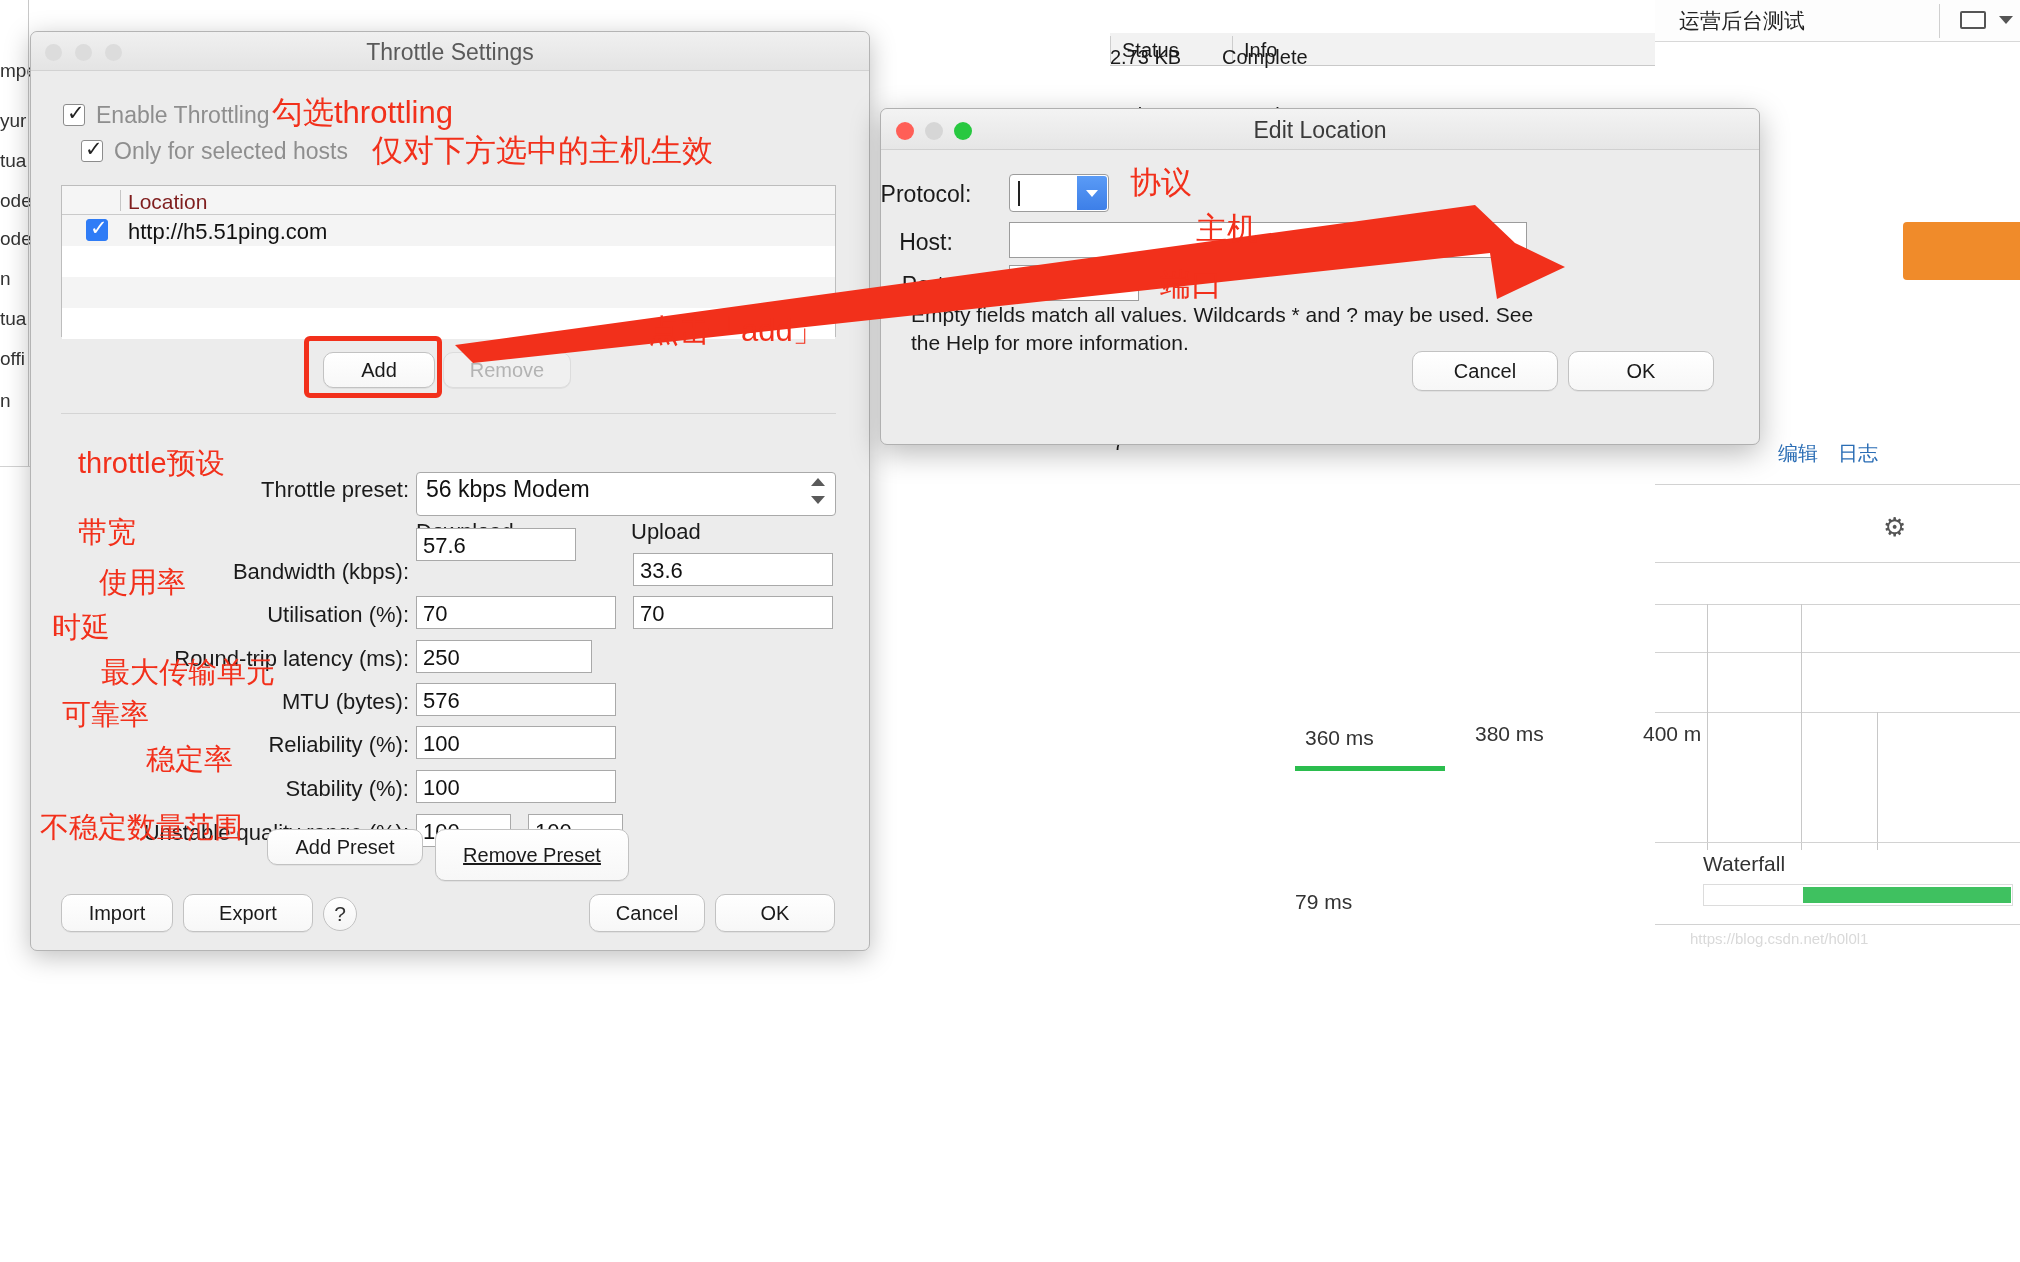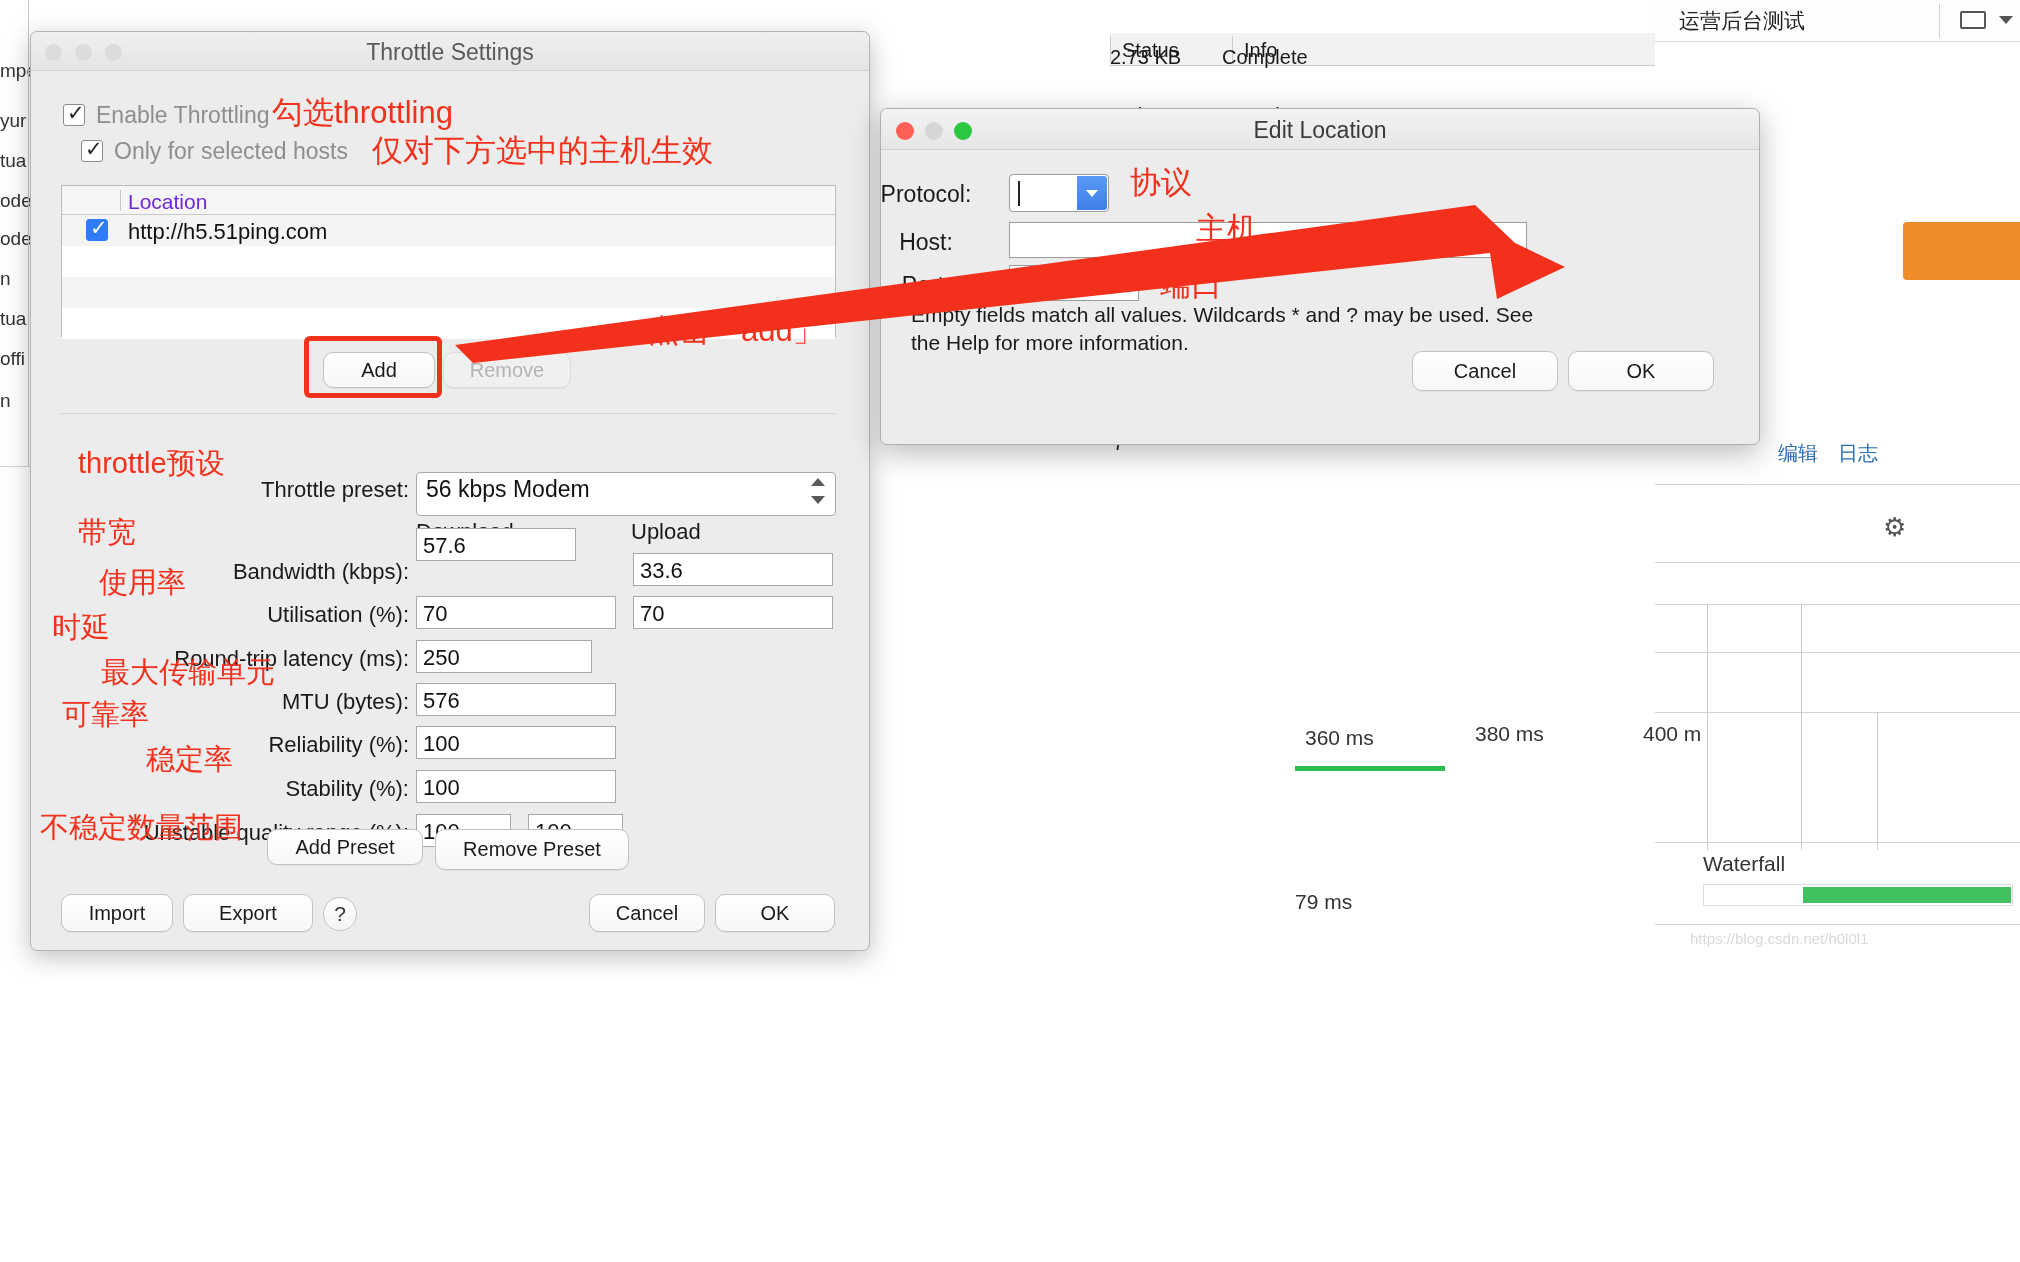--- a/index.html
+++ b/index.html
@@ -77,21 +77,21 @@
   
   #loc-table {
     position:absolute; left:30px; top:153px; width:775px; height:152px;
     background:#fff; border:1px solid #bdbdbd;
   }
   #loc-table-header {
     position:absolute; left:0; top:0; width:100%; height:29px;
     background:#f5f5f5; border-bottom:1px solid #cacaca;
   }
   #loc-col-sep { position:absolute; left:58px; top:4px; width:1px; height:21px; background:#c6c6c6; }
-  #loc-col-label { position:absolute; left:66px; top:4px; font-size:21px; color:#6d28d9; }
+  #loc-col-label { position:absolute; left:66px; top:4px; font-size:21px; color:#7f1d1d; }
   .loc-row { position:absolute; left:0; width:100%; height:31px; }
   .loc-row.odd { background:#f4f4f4; }
   .loc-row.even { background:#ffffff; }
   .loc-row .txt { position:absolute; left:66px; top:4px; font-size:22px; color:#111; white-space:nowrap; }
 
   .mac-btn {
     position:absolute; background:linear-gradient(#ffffff,#f7f7f7);
     border:1px solid #c2c2c2; border-radius:10px;
     font-size:20px; color:#1a1a1a; text-align:center;
     font-family:"Liberation Sans", sans-serif;
@@ -306,21 +306,21 @@
   <div class="fld" style="left:385px; top:694px; width:200px;">100</div>
 
   <div class="fld-label" style="left:140px; top:744px; width:238px;">Stability (%):</div>
   <div class="fld" style="left:385px; top:738px; width:200px;">100</div>
 
   <div class="fld-label" style="left:85px; top:788px; width:293px;">Unstable quality range (%):</div>
   <div class="fld" style="left:385px; top:782px; width:95px;">100</div>
   <div class="fld" style="left:497px; top:782px; width:95px;">100</div>
 
   <button class="mac-btn" style="left:236px; top:797px; width:156px; height:36px;">Add Preset</button>
-  <button class="mac-btn" style="left:404px; top:797px; width:194px; height:41px;">Remove Preset</button>
+  <button class="mac-btn" style="left:404px; top:797px; width:194px; height:52px;text-decoration:underline;">Remove Preset</button>
 
   <button class="mac-btn" style="left:30px; top:862px; width:112px; height:38px;">Import</button>
   <button class="mac-btn" style="left:152px; top:862px; width:130px; height:38px;">Export</button>
   <div id="help-btn">?</div>
   <button class="mac-btn" style="left:558px; top:862px; width:116px; height:38px;">Cancel</button>
   <button class="mac-btn" style="left:684px; top:862px; width:120px; height:38px;">OK</button>
 </div>
 
 <div id="editloc-window">
   <div id="editloc-titlebar">

